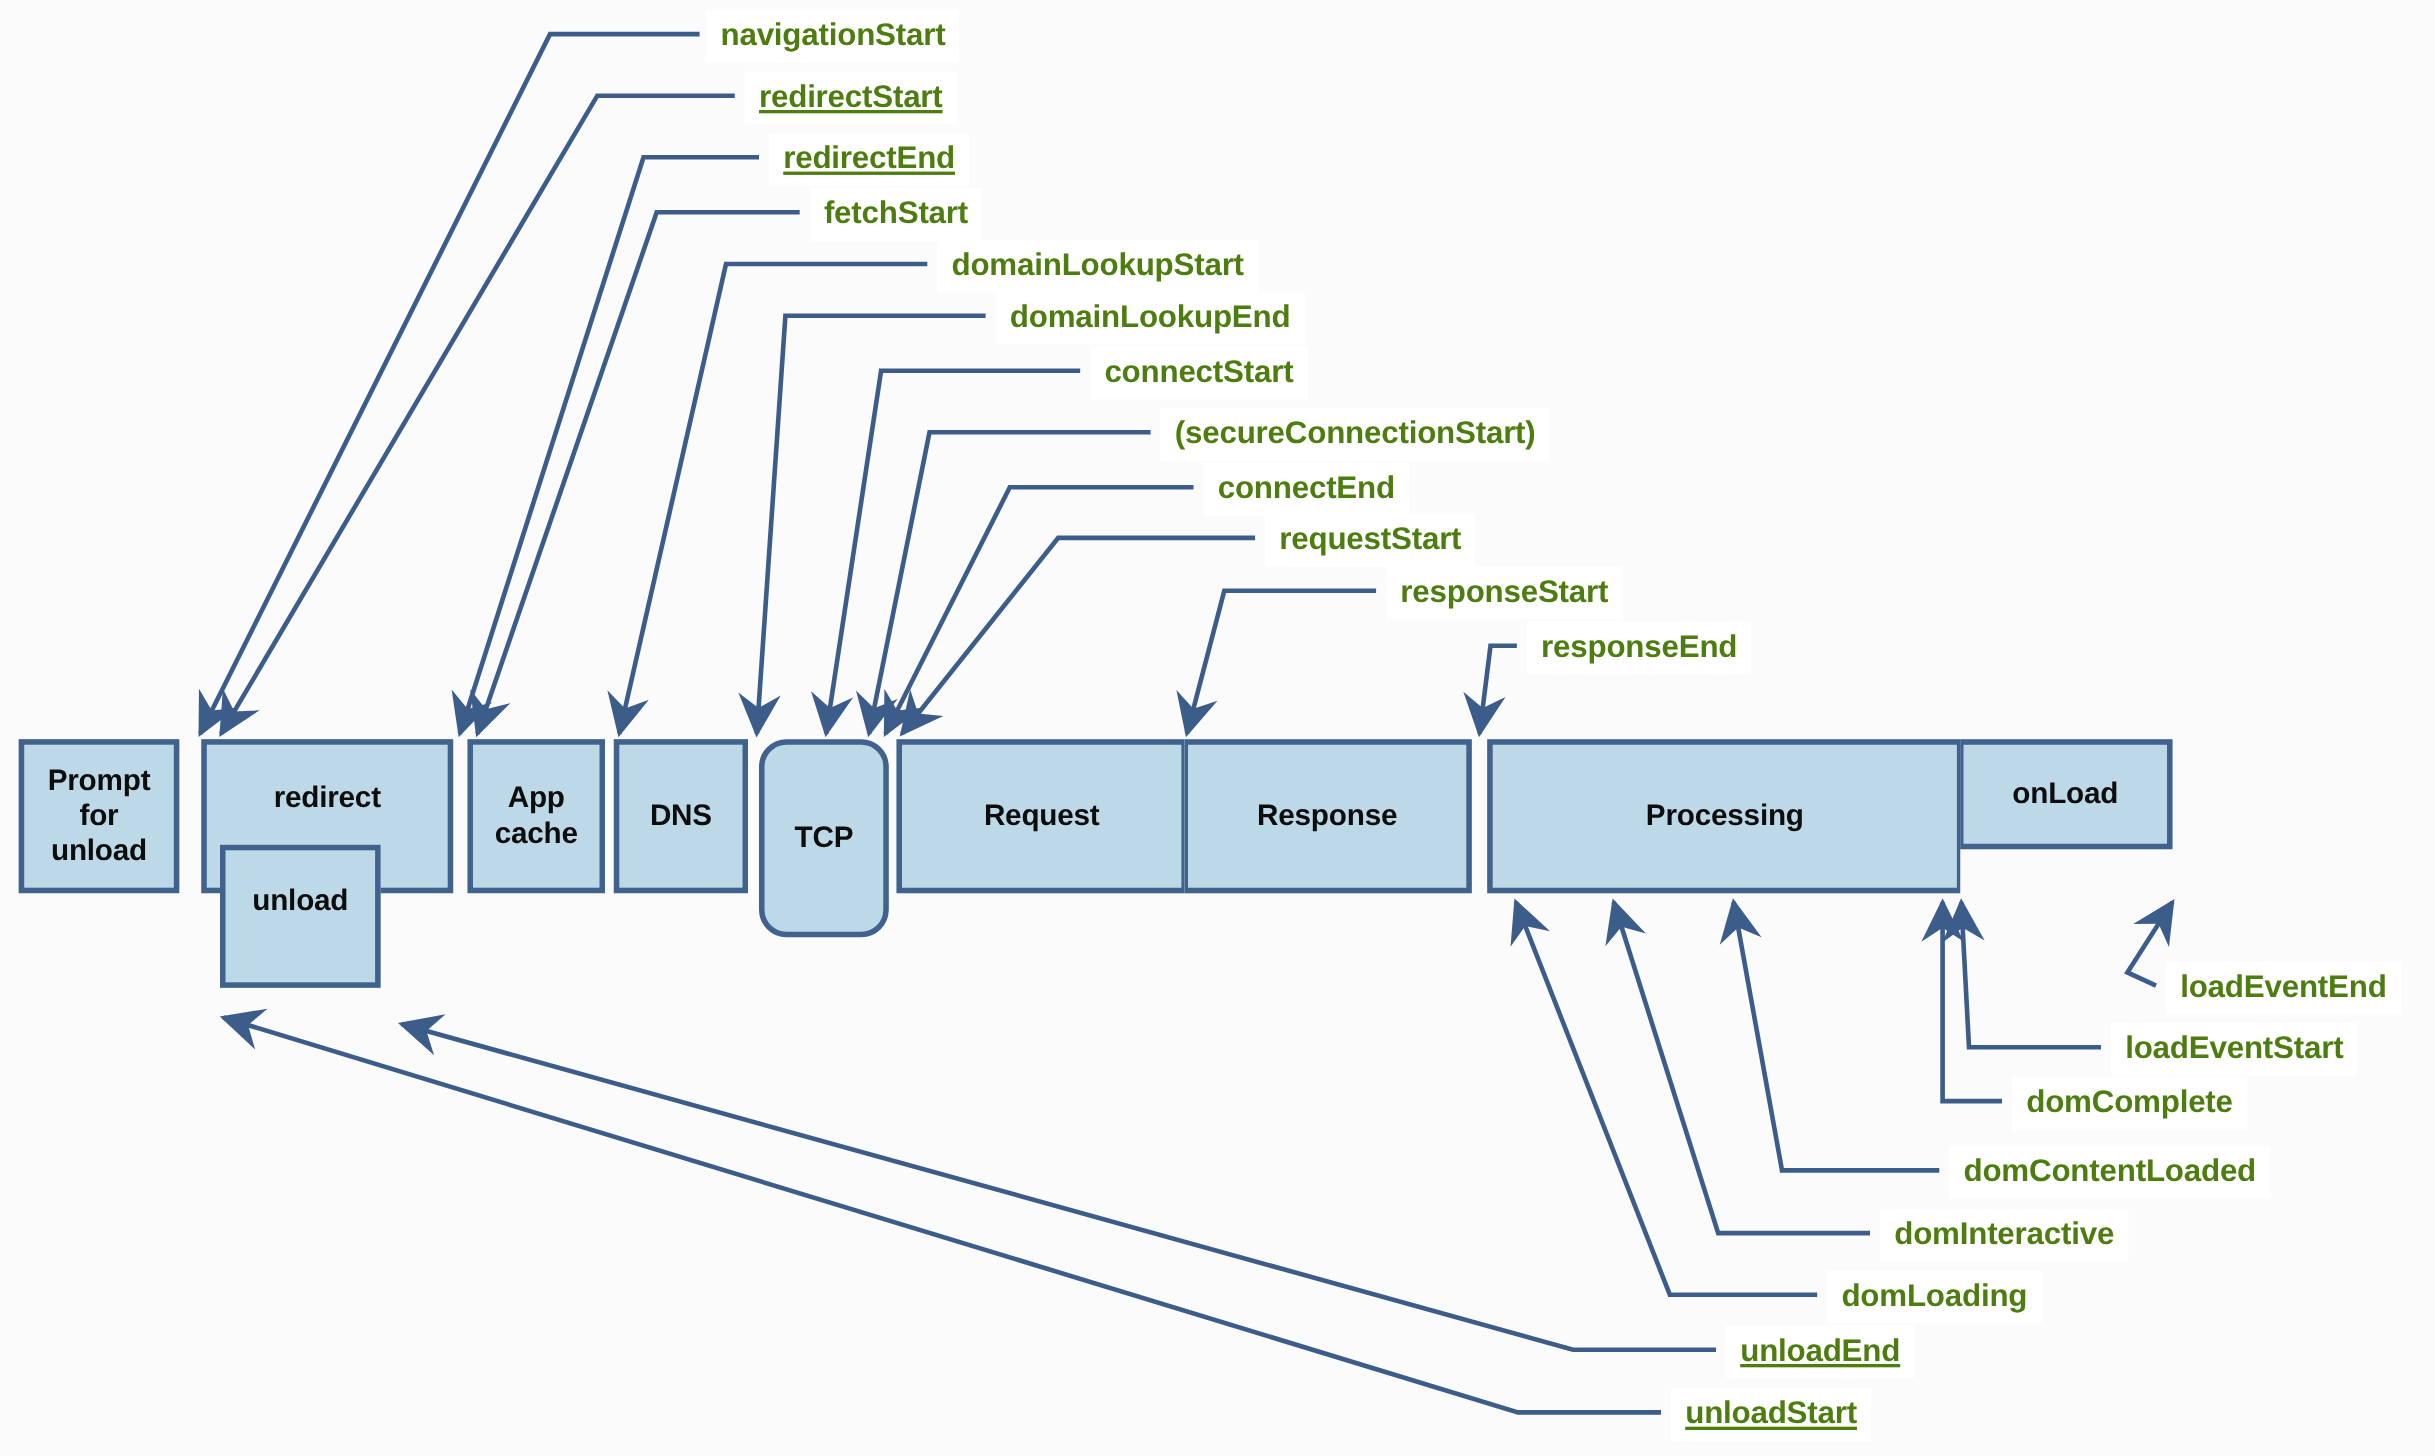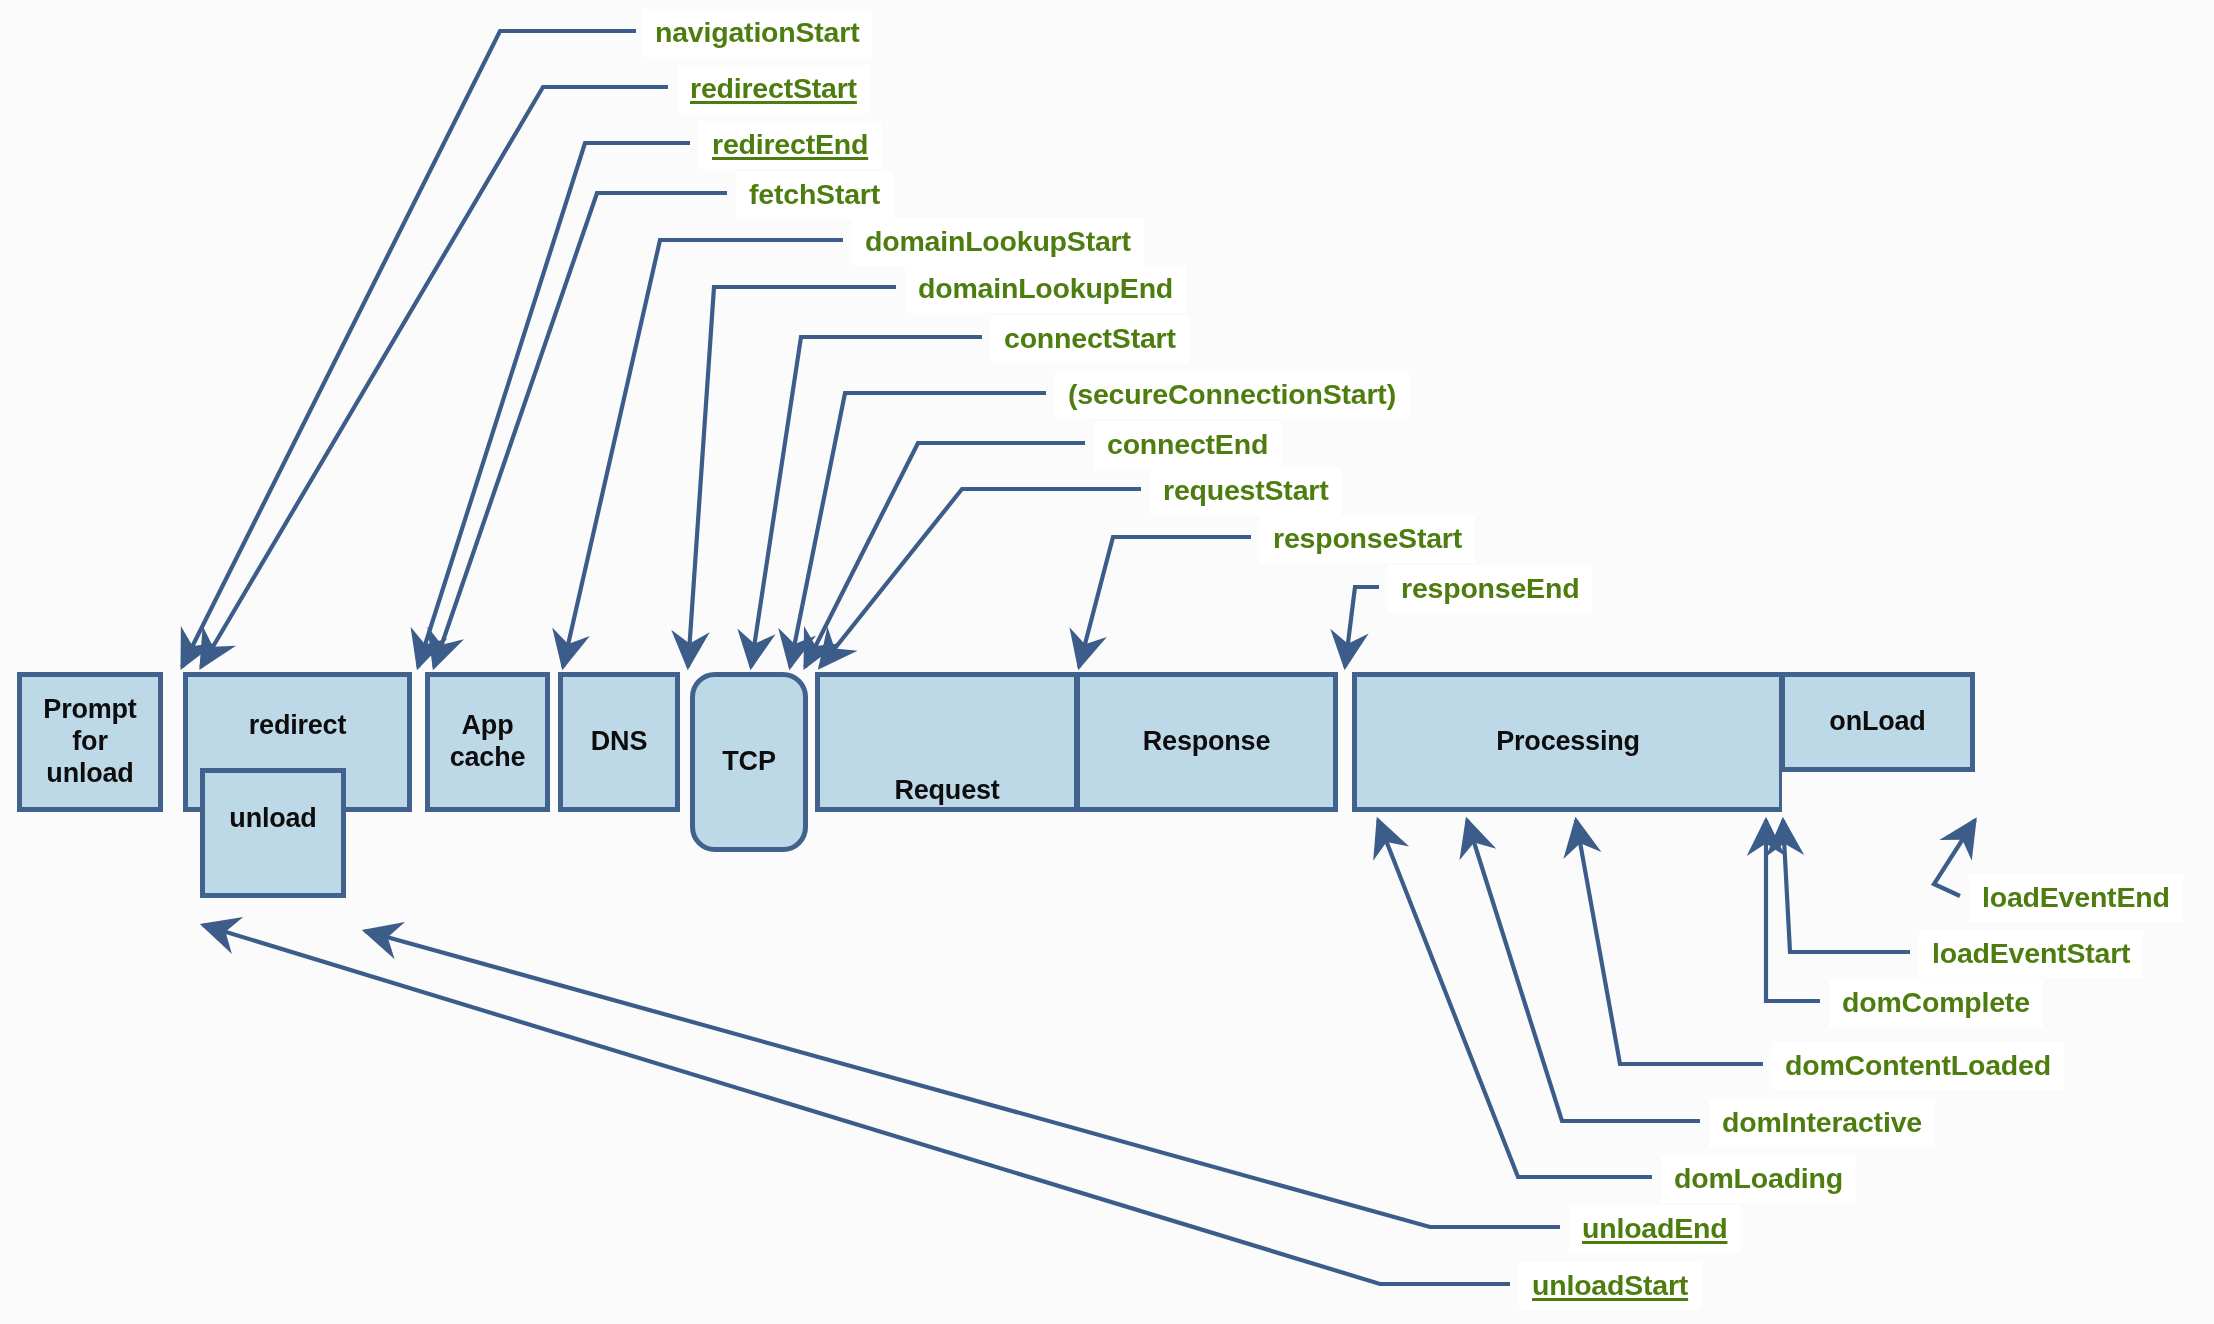--- a/index.html
+++ b/index.html
@@ -179,21 +179,21 @@
   </div>
 
   <div class="phase-box" style="left:558px; top:672px; width:122px; height:140px;">
     <span>DNS</span>
   </div>
 
   <div class="phase-box" style="left:690px; top:672px; width:118px; height:180px;border-radius:25px;">
     <span>TCP</span>
   </div>
 
-  <div class="phase-box joined-right" style="left:815px; top:672px; width:262px; height:140px;align-items:flex-end;">
+  <div class="phase-box joined-right" style="left:815px; top:672px; width:262px; height:140px;">
     <span>Request</span>
   </div>
 
   <div class="phase-box joined-left" style="left:1077px; top:672px; width:261px; height:140px;">
     <span>Response</span>
   </div>
 
   <div class="phase-box joined-right" style="left:1352px; top:672px; width:430px; height:140px;">
     <span>Processing</span>
   </div>

